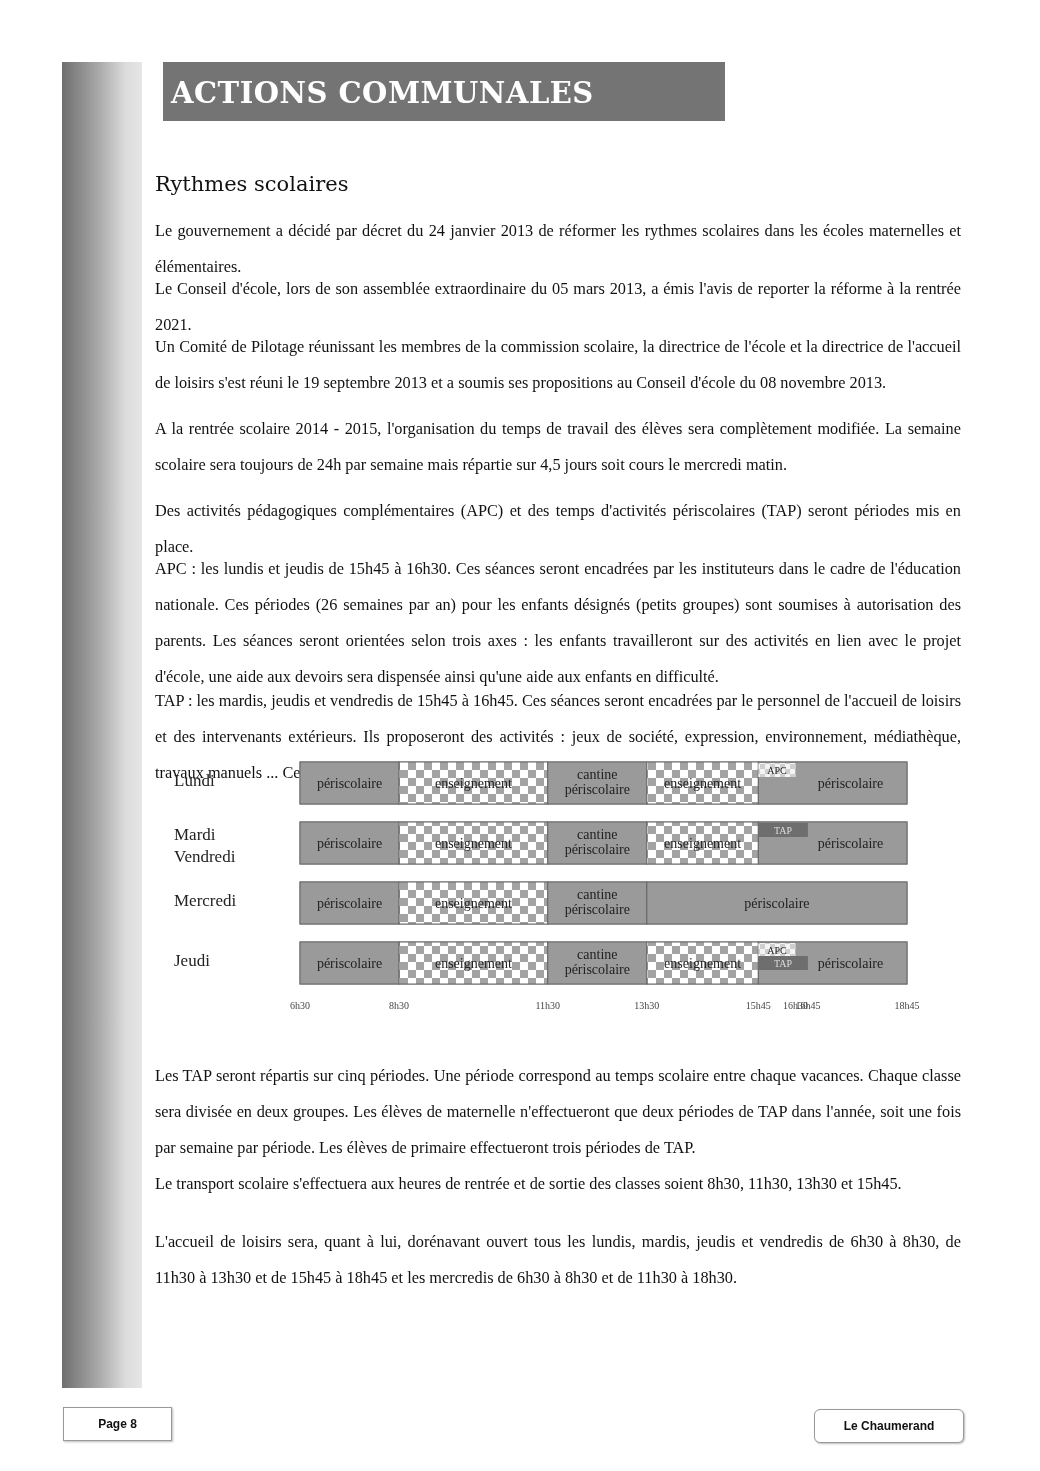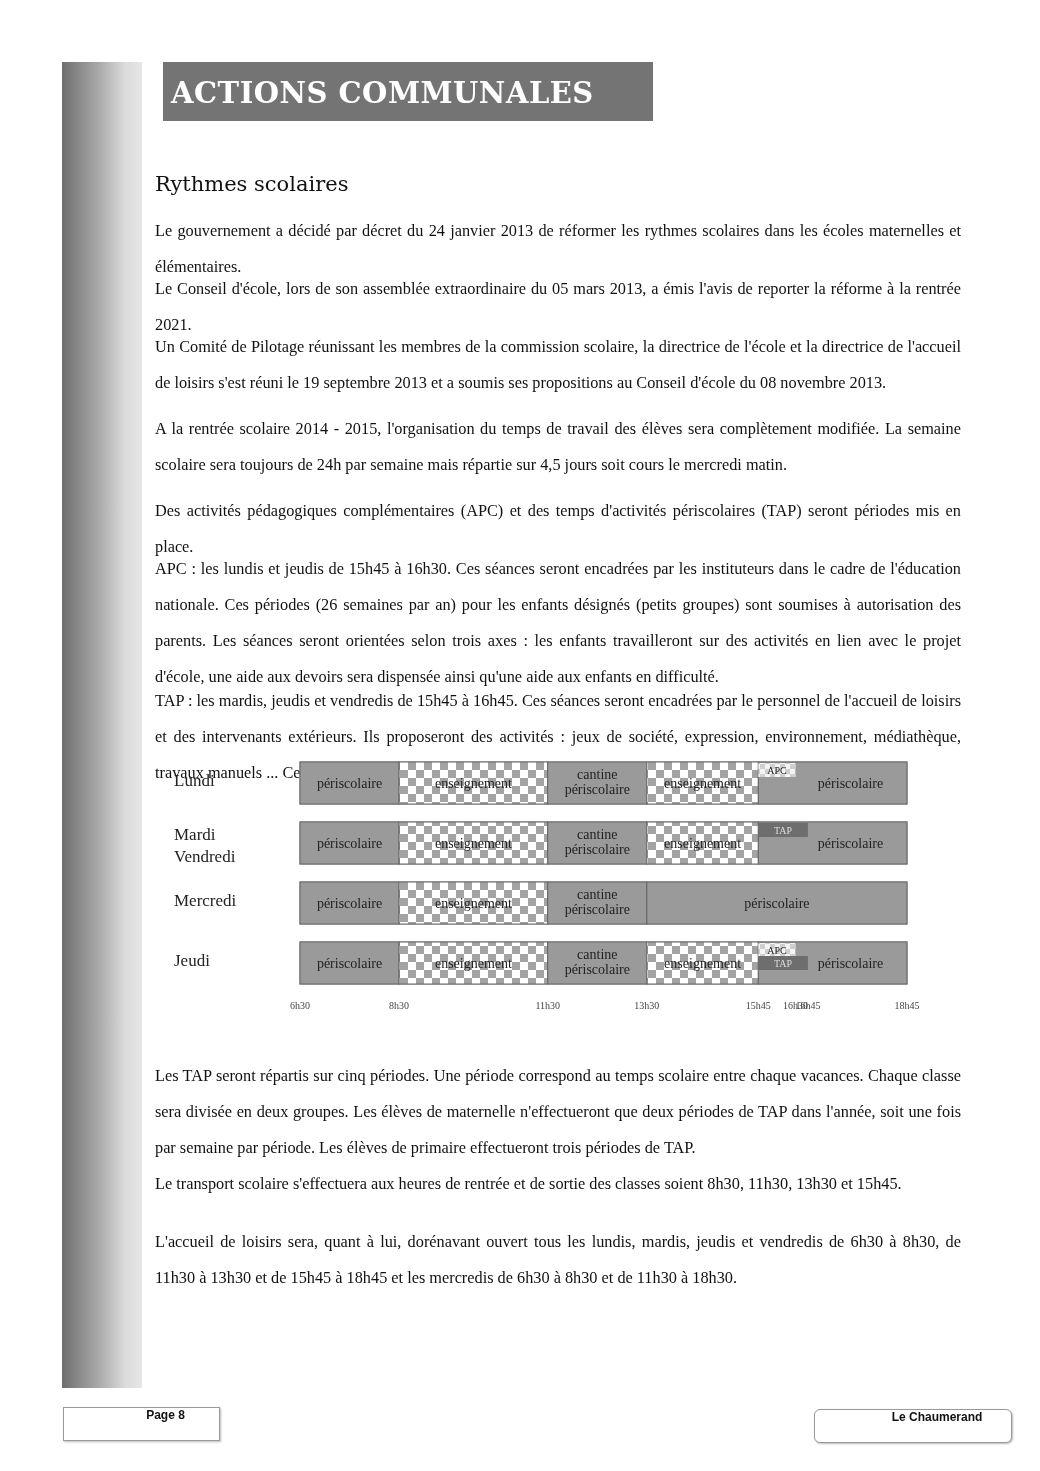--- a/index.html
+++ b/index.html
@@ -1,30 +1,30 @@
 <!DOCTYPE html>
 <html><head>
 <meta charset="utf-8">
 <style>
   html, body { margin:0; padding:0; background:#ffffff; }
   body { width:1040px; height:1471px; position:relative; overflow:hidden;
          font-family:"Liberation Serif", "DejaVu Serif", serif; color:#111; }
   .side-bar { position:absolute; left:62px; top:62px; width:80px; height:1326px;
               background:linear-gradient(to right,#6f6f6f 0%,#a8a8a8 45%,#dcdcdc 80%,#e6e6e6 100%); }
-  .header-band { position:absolute; left:163px; top:62px; width:490px; height:59px; background:#747474; }
+  .header-band { position:absolute; left:163px; top:62px; width:562px; height:59px; background:#747474; }
   .header-title { position:absolute; left:8px; top:14px; font-family:"DejaVu Serif", serif; font-weight:bold;
                   font-size:29px; letter-spacing:0.5px; color:#ffffff; }
   .section-title { position:absolute; left:155px; top:148px; font-family:"DejaVu Serif", serif; font-weight:normal;
                    font-size:21px; color:#111;margin-top:24px; }
   .para { position:absolute; left:155px; width:806px; font-size:16.3px; line-height:36px; text-align:justify; margin:0; }
   .chart { position:absolute; left:160px; top:754px; width:780px; height:270px; }
   .chart svg { position:absolute; left:0; top:0; }
   .footer-box { position:absolute; border:1px solid #999; box-shadow:1px 1px 2px #bbb; background:#fff;
                 font-family:"Liberation Sans", sans-serif; font-weight:bold; font-size:12px;
-                display:flex; justify-content:center;padding-left:48px; }
+                display:flex; align-items:center; justify-content:center; }
 </style>
 </head>
 <body>
 
 <div class="side-bar"></div>
 
 <div class="header-band">
   <div class="header-title">ACTIONS COMMUNALES</div>
 </div>
 

